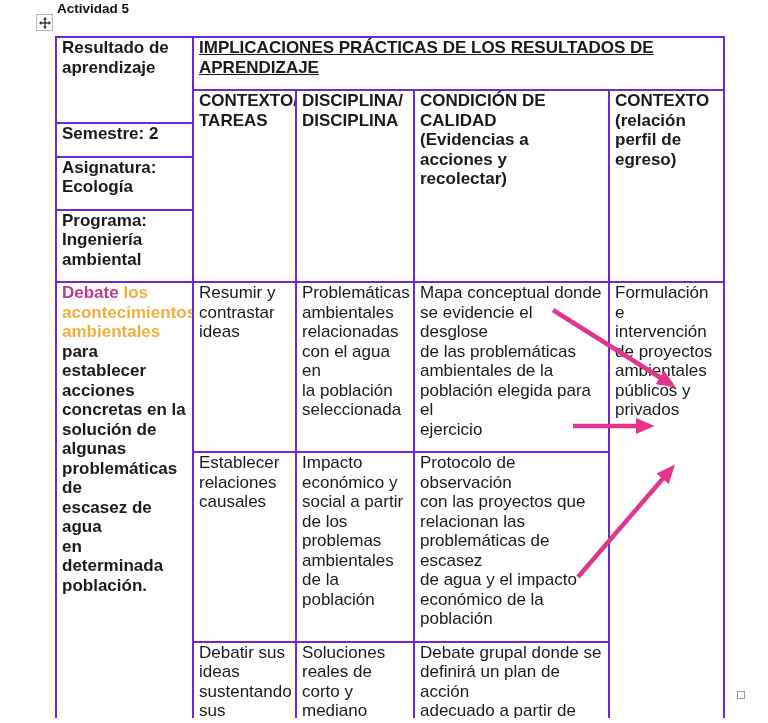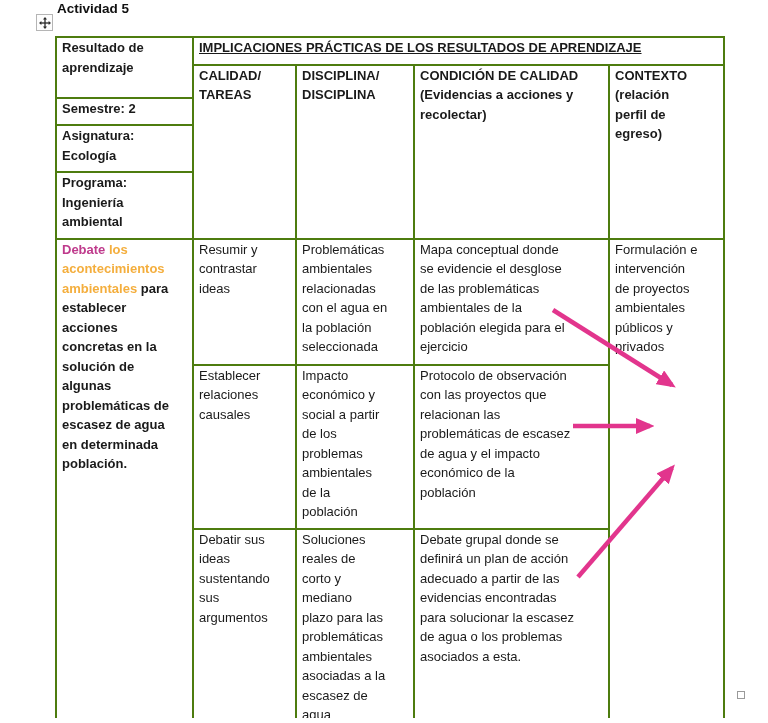--- a/index.html
+++ b/index.html
@@ -46,24 +46,24 @@
   }
   table.grid {
     position: absolute;
     left: 55px;
     top: 36px;
     width: 668px;
     border-collapse: collapse;
     table-layout: fixed;
   }
   table.grid td {
-    border: 2px solid #4d7c0f;
+    border: 2px solid #6d28d9;
     vertical-align: top;
-    padding: 0 6px 6px 5px;
-    font-size: 13px;
+    padding: 0 6px 12px 5px;
+    font-size: 17px;
     line-height: 19.5px;
     white-space: pre-line;
     overflow: hidden;
   }
   td.b { font-weight: bold; }
   td.span-header { padding-top: 0; line-height: 18px; text-decoration: underline; }
   td.cell-condicion { padding-right: 8px; }
   .seg-debate { color: var(--magenta, #bf3a8c); text-align: center; }
   .seg-orange { color: var(--orange, #f4ae3d); }
   .rubric-note {
@@ -116,21 +116,21 @@
         <col style="width:195px">
         <col style="width:115px">
     </colgroup>
     <tbody>
         <tr style="height:18px">
       <td class="b" rowspan="2">Resultado de
 aprendizaje</td>
       <td class="b span-header" colspan="4">IMPLICACIONES PRÁCTICAS DE LOS RESULTADOS DE APRENDIZAJE</td>
     </tr>
     <tr style="height:33px">
-      <td class="b" rowspan="4">CALIDAD/
+      <td class="b" rowspan="4">CONTEXTO/
 TAREAS</td>
       <td class="b" rowspan="4">DISCIPLINA/
 DISCIPLINA</td>
       <td class="b cell-condicion" rowspan="4">CONDICIÓN DE CALIDAD
 (Evidencias a acciones y
 recolectar)</td>
       <td class="b" rowspan="4">CONTEXTO
 (relación
 perfil de
 egreso)</td>

